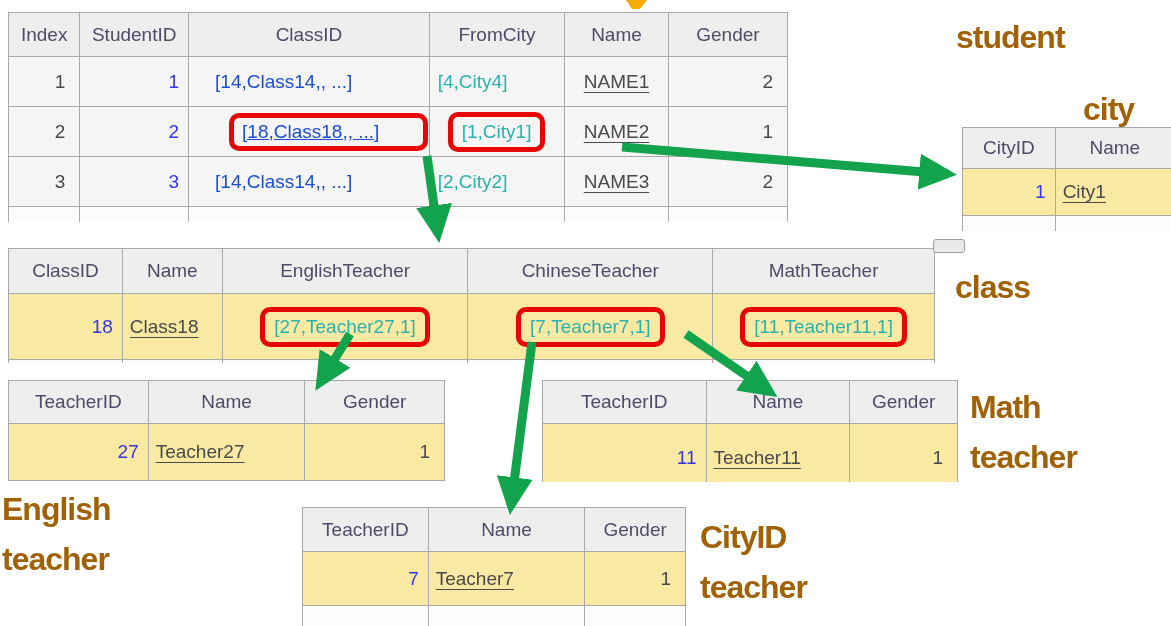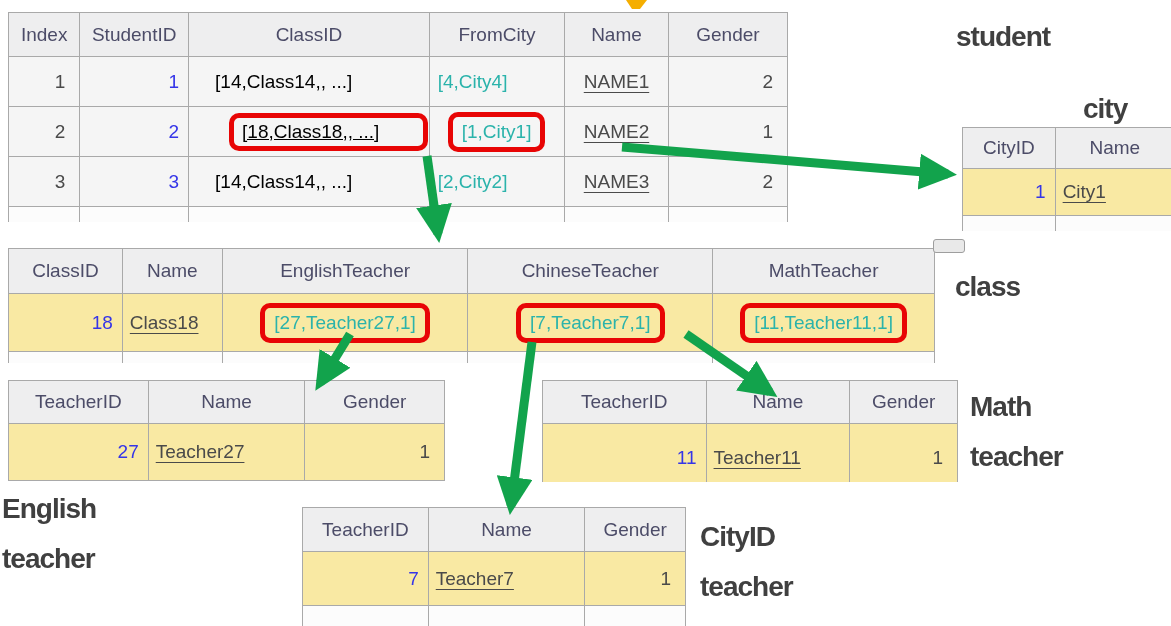--- a/index.html
+++ b/index.html
@@ -7,37 +7,37 @@
         font-family:"Liberation Sans",sans-serif;background:#fff;}
 
   .tbl-wrap{position:absolute;overflow:hidden;background:#fff;}
   table{border-collapse:collapse;table-layout:fixed;border:1px solid #8f8f8f;}
   td,th{border:1px solid #a9a9a9;font-size:19px;font-weight:400;
         overflow:hidden;white-space:nowrap;padding:0;}
   th{background:#eeeeef;color:#4c4c68;text-align:center;}
   .hdr{height:44px;}
   .row{height:50px;background:#f5f5f5;}
   .row-y{height:50px;background:#f9e9a3;}
-  .row-class{height:58px;background:#f9e9a3;border-radius:7px;}
+  .row-class{height:66px;background:#f9e9a3;border-radius:7px;}
   .row-part{height:50px;background:#fcfcfc;}
 
   td.num{color:#4a4a4a;text-align:right;padding-right:14px;}
   td.id{color:#3535e8;text-align:right;padding-right:9px;}
-  td.ref{color:#000000;text-align:left;padding-left:26px;}
+  td.ref{color:#1d4ed8;text-align:left;padding-left:26px;}
   td.ref2{color:#2bb3ab;text-align:left;padding-left:8px;}
   td.name-c{text-align:center;}
   td.name-l{text-align:left;padding-left:7px;}
   td.ctr{text-align:center;color:#2bb3ab;}
   .uline{color:#4a4a4a;text-decoration:underline;text-underline-offset:4px;}
 
   .redbox{border:5px solid #e80505;border-radius:10px;box-sizing:border-box;}
   .redbox.fill{display:block;margin:3px 1px 3px 40px;padding:3px 6px 3px 8px;text-align:left;}
   .redbox.hug{display:inline-block;margin:2px 0;padding:4px 9px;}
 
-  .glabel{position:absolute;color:#404040;font-size:28px;font-weight:600;
+  .glabel{position:absolute;color:#a16207;font-size:32px;font-weight:600;
           line-height:50px;letter-spacing:-1px;}
 
   .overlay{position:absolute;left:0;top:0;pointer-events:none;}
 
   .scroll-frag{position:absolute;left:933px;top:239px;width:30px;height:12px;
                background:#e9e9e9;border:1px solid #9e9e9e;border-radius:3px;}
 </style>
 </head>
 <body>
 

